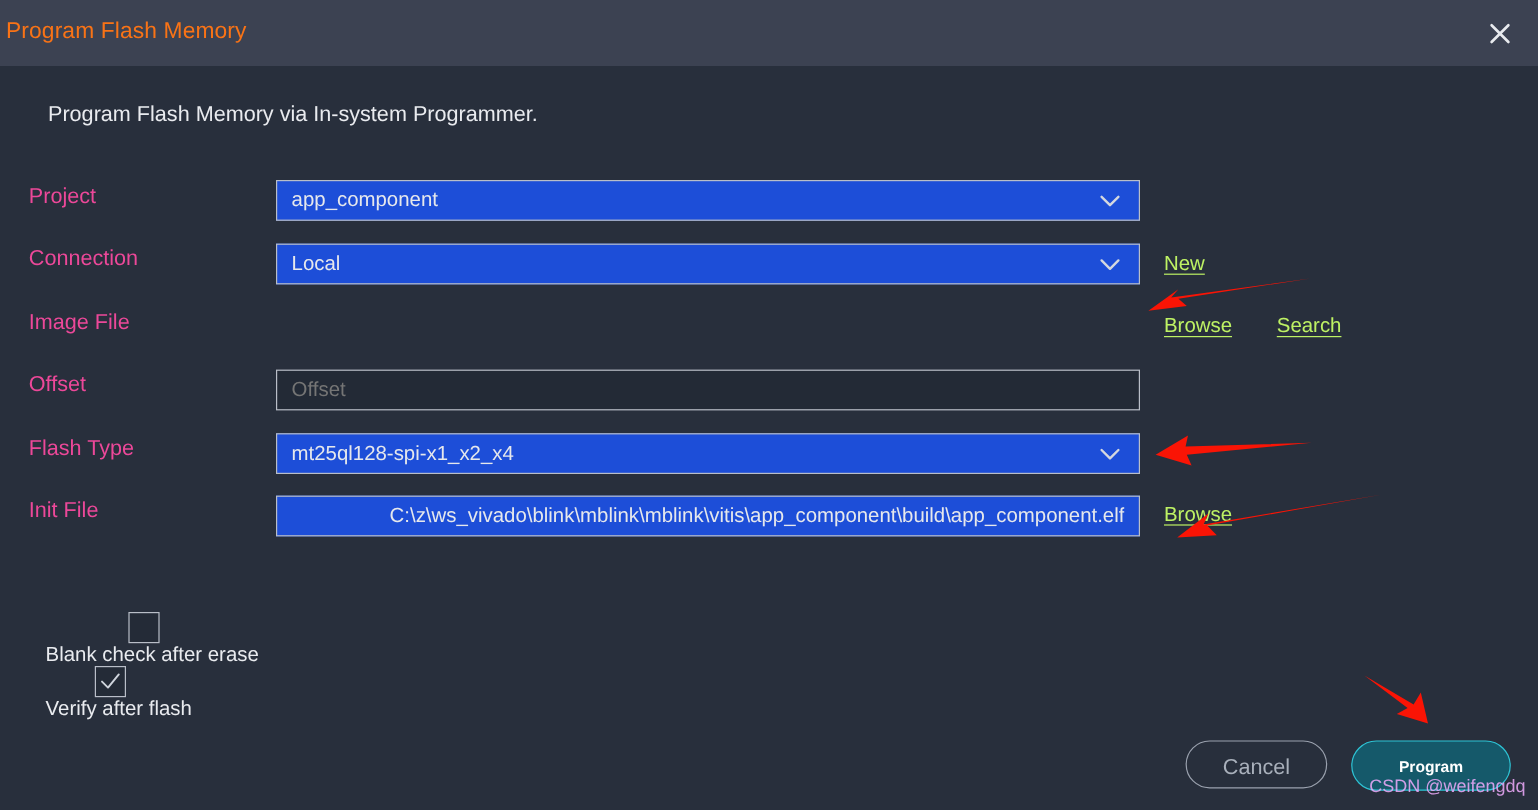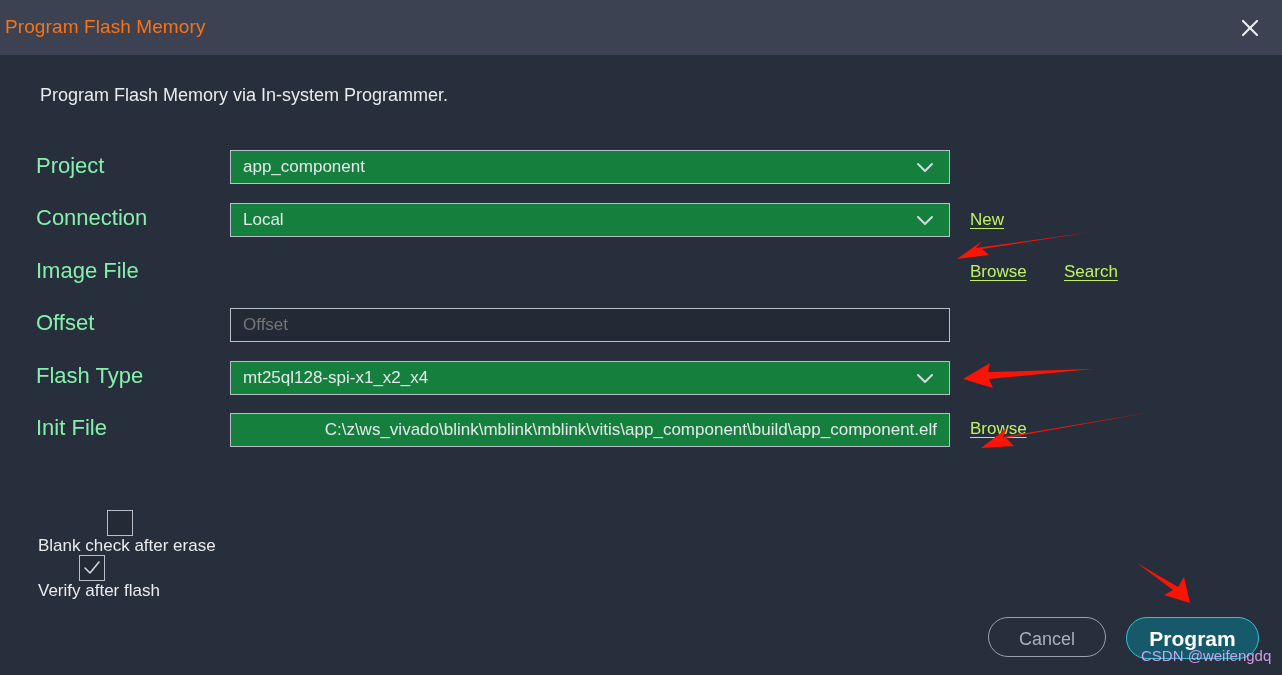--- a/index.html
+++ b/index.html
@@ -51,33 +51,33 @@
     position: absolute;
     left: 40px;
     top: 85px;
     font-size: 18px;
     color: #e9ebef;
   }
 
   
   .row-label {
     position: absolute;
-    left: 36px;
-    font-size: 22px;
-    color: #86efac;
+    left: 24px;
+    font-size: 18px;
+    color: #ec4899;
     white-space: nowrap;
   }
   .field {
     position: absolute;
     left: 230px;
     width: 720px;
     height: 34px;
     box-sizing: border-box;
     border: 1px solid #b9bec8;
-    background: #15803d;
+    background: #1d4ed8;
     color: #e6e8ec;
     font-size: 17px;
     font-family: "Liberation Sans", sans-serif;
     padding: 0 12px;
     line-height: 32px;
     white-space: nowrap;
     overflow: hidden;
     text-overflow: clip;
     outline: none;
   }
@@ -154,21 +154,21 @@
   #program-btn {
     position: absolute;
     left: 1126px;
     top: 617px;
     width: 133px;
     height: 42px;
     border-radius: 21px;
     border: 1px solid #2ec3d4;
     background: #15596a;
     color: #ffffff;
-    font-size: 21px;
+    font-size: 13px;
     font-weight: bold;
     font-family: "Liberation Sans", sans-serif;
     cursor: pointer;
     line-height: 40px;
     text-align: center;
     box-sizing: border-box;
   }
 
   
   #watermark {

